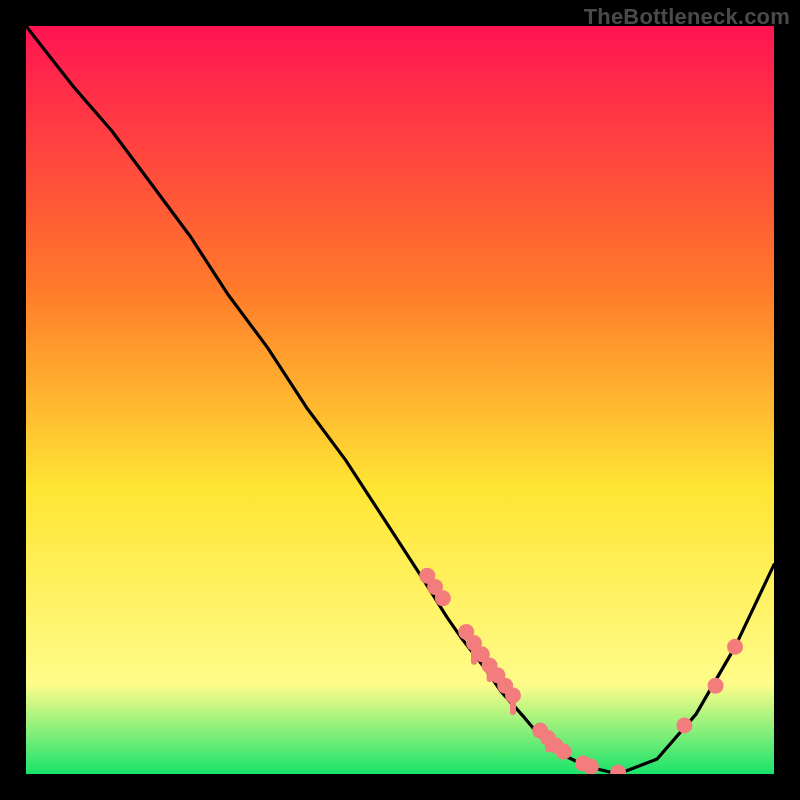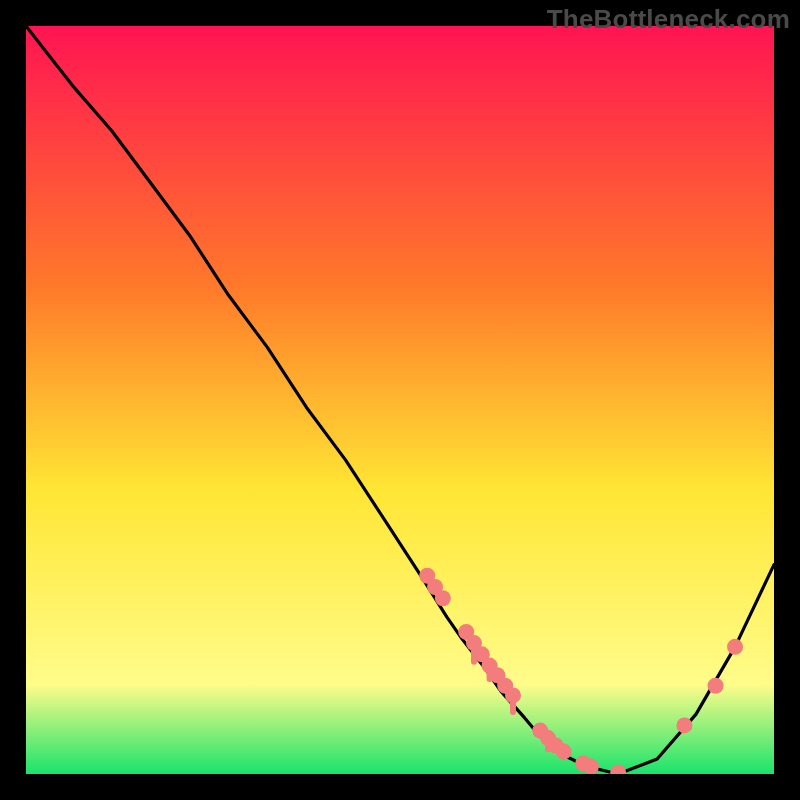--- a/index.html
+++ b/index.html
@@ -24,21 +24,21 @@
     left: 0;
     top: 0;
     width: 748px;
     height: 748px;
   }
   .watermark {
     position: absolute;
     top: 4px;
     right: 10px;
     color: #4a4a4a;
-    font-size: 26px;
+    font-size: 22px;
     font-weight: 600;
     letter-spacing: 0.2px;
     user-select: none;
   }
   svg {
     display: block;
   }
 </style>
 </head>
 <body>

